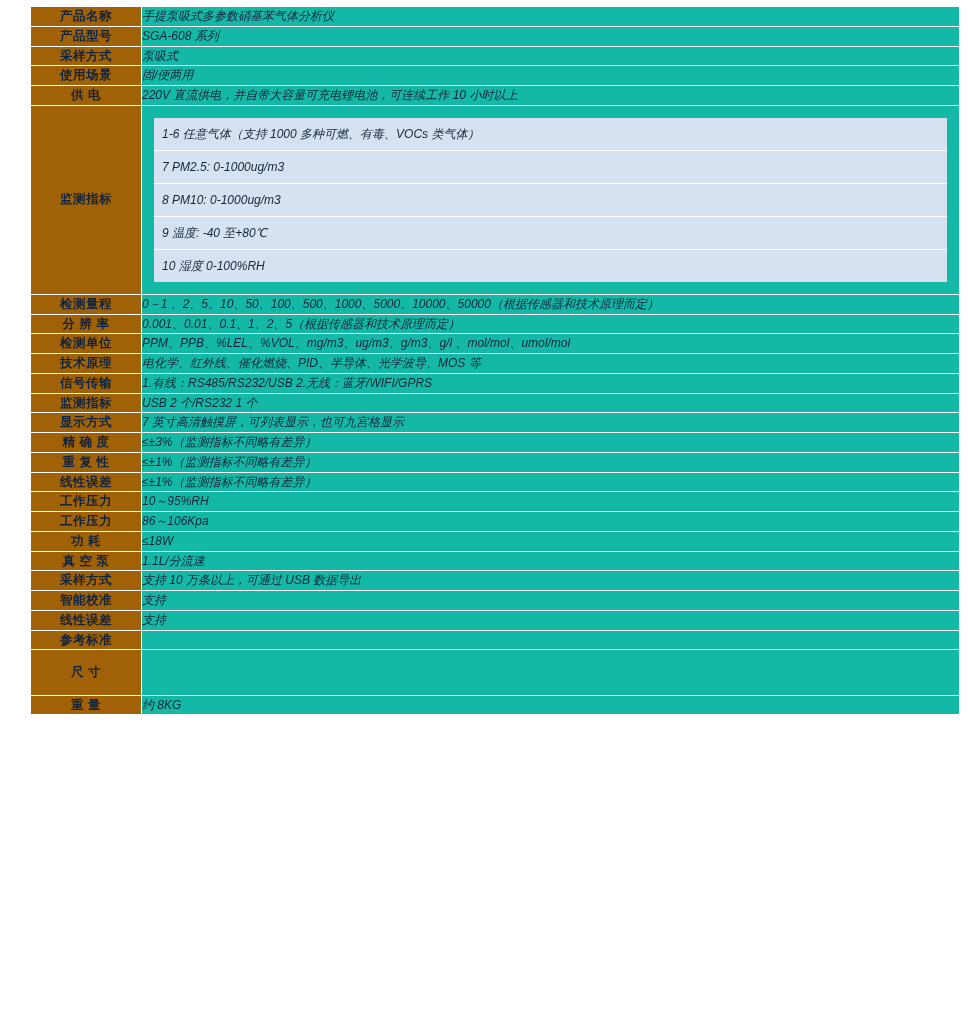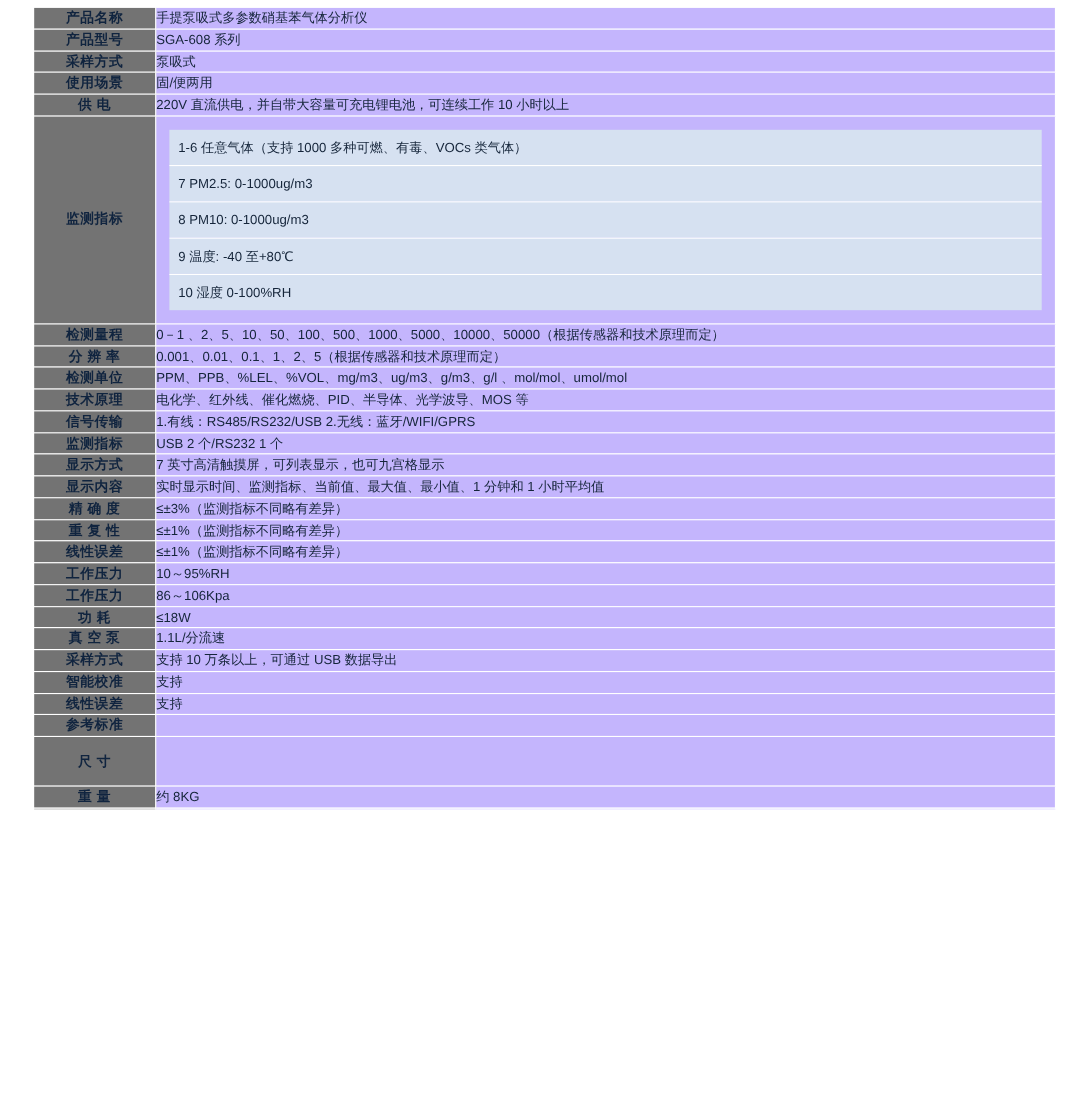--- a/index.html
+++ b/index.html
@@ -22,35 +22,36 @@
     width: 930px;
     table-layout: fixed;
   }
   table.spec td {
     border: 1px solid #ffffff;
     vertical-align: middle;
     padding: 0;
   }
   td.label {
     width: 110px;
-    background: #737373;
+    background: #a16207;
     color: #10243f;
     font-weight: bold;
     text-align: center;
     font-size: 12.5px;
     letter-spacing: 0.5px;
     padding: 7px 2px;
     line-height: 1.5;
   }
   td.value {
-    background: #c4b5fd;
+    background: #14b8a6;
     padding: 7px 8px;
     font-size: 12px;
     line-height: 1.55;
     color: #15253a;
+    font-style: italic;
   }
   td.value.nopad {
     padding: 12px;
   }
   
   table.sub {
     border-collapse: collapse;
     width: 100%;
     table-layout: fixed;
   }
@@ -151,24 +152,20 @@
         <td class="label">信号传输</td>
         <td class="value">1.有线：RS485/RS232/USB      2.无线：蓝牙/WIFI/GPRS</td>
       </tr>
       <tr>
         <td class="label">监测指标</td>
         <td class="value">USB 2 个/RS232 1 个</td>
       </tr>
       <tr>
         <td class="label">显示方式</td>
         <td class="value">7 英寸高清触摸屏，可列表显示，也可九宫格显示</td>
-      </tr>
-      <tr>
-        <td class="label">显示内容</td>
-        <td class="value">实时显示时间、监测指标、当前值、最大值、最小值、1 分钟和 1 小时平均值</td>
       </tr>
       <tr>
         <td class="label">精 确 度</td>
         <td class="value">≤±3%（监测指标不同略有差异）</td>
       </tr>
       <tr>
         <td class="label">重 复 性</td>
         <td class="value">≤±1%（监测指标不同略有差异）</td>
       </tr>
       <tr>

